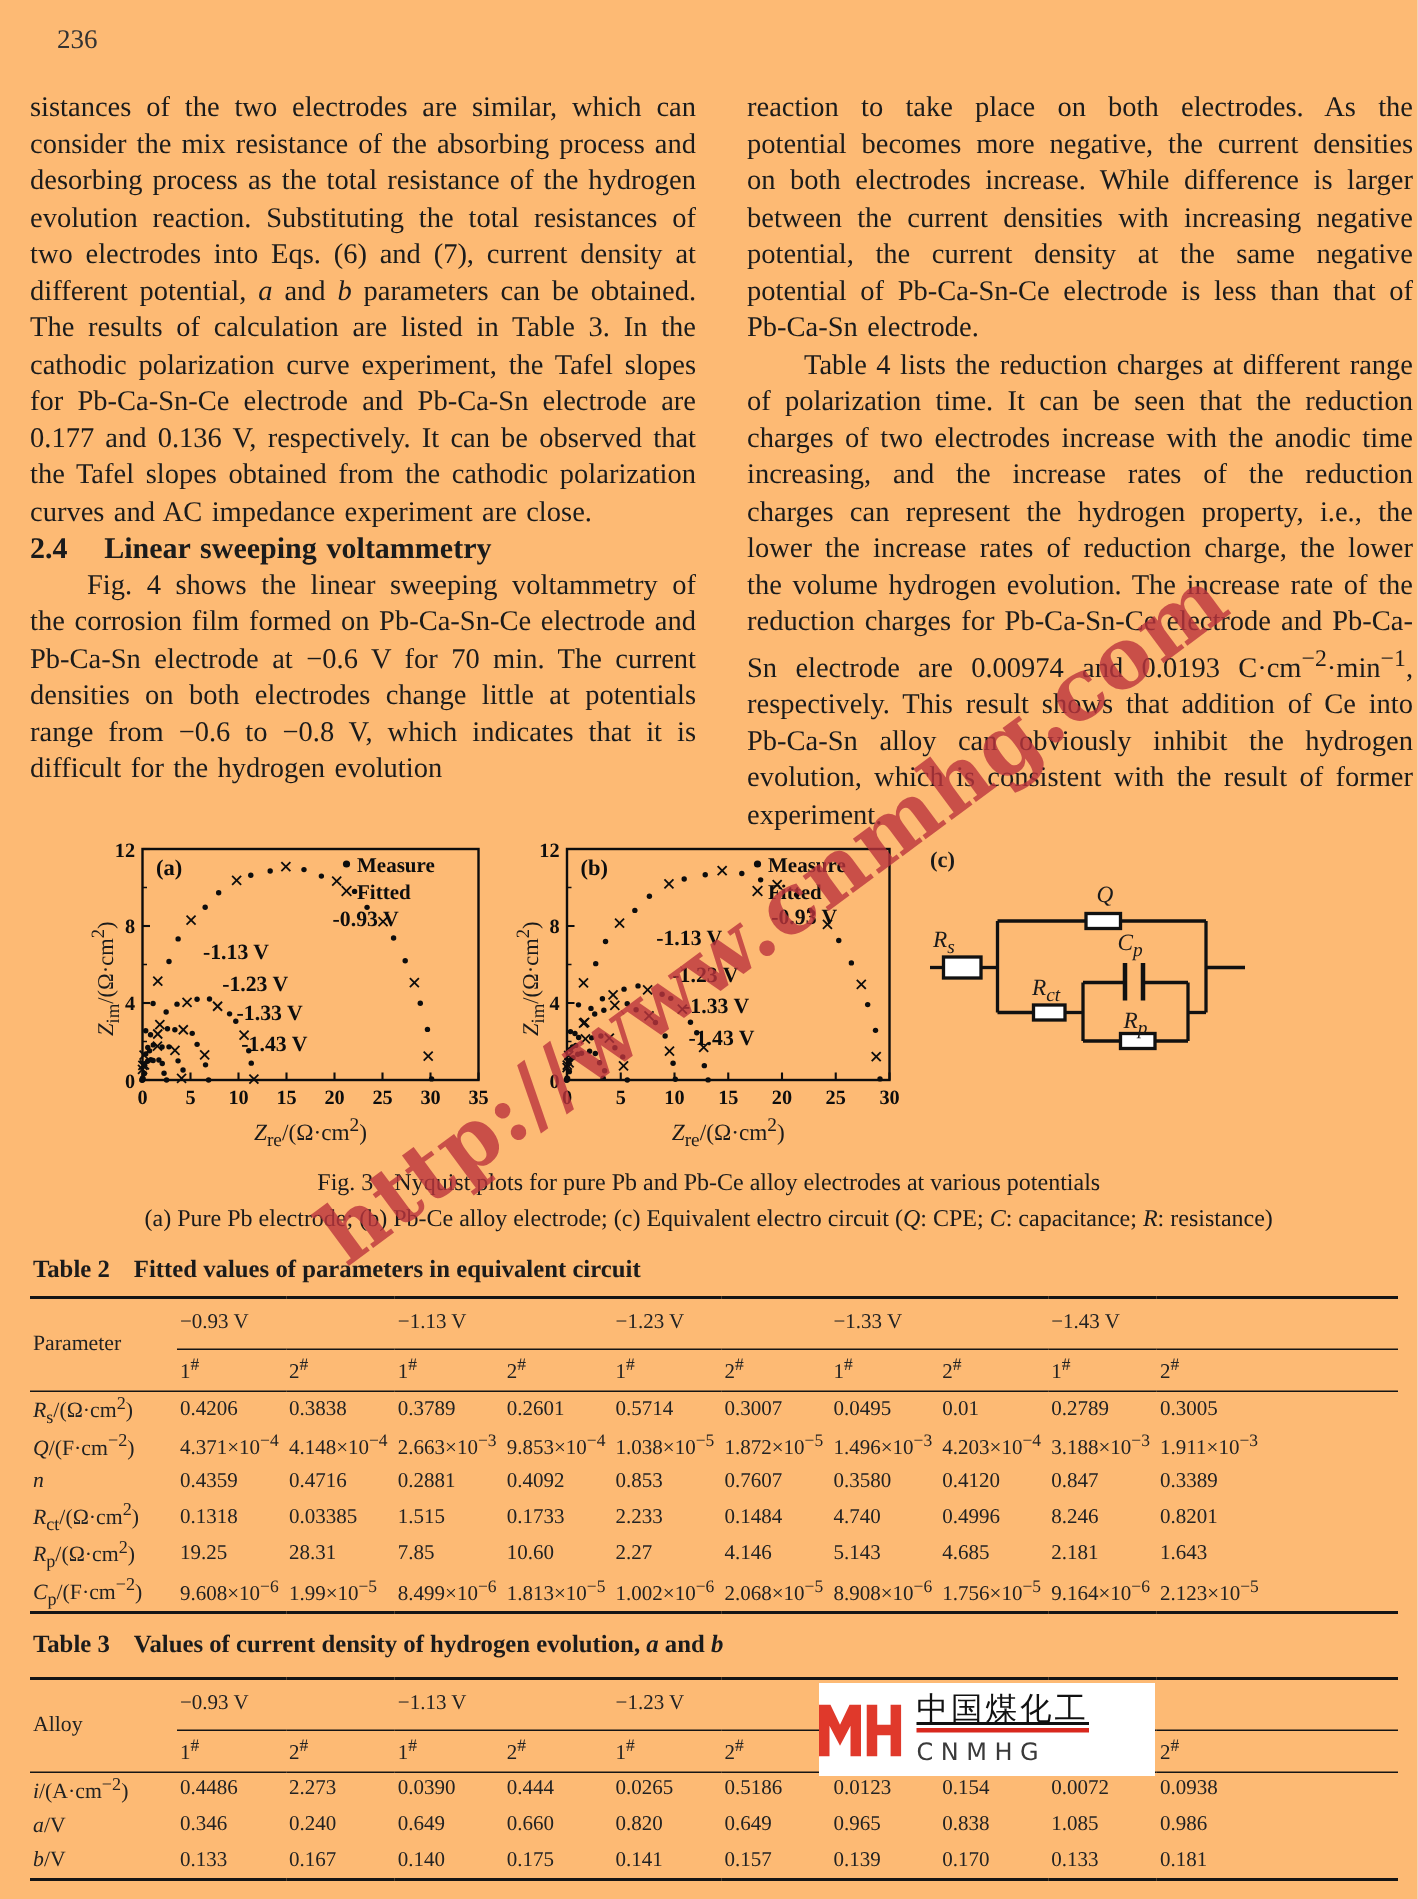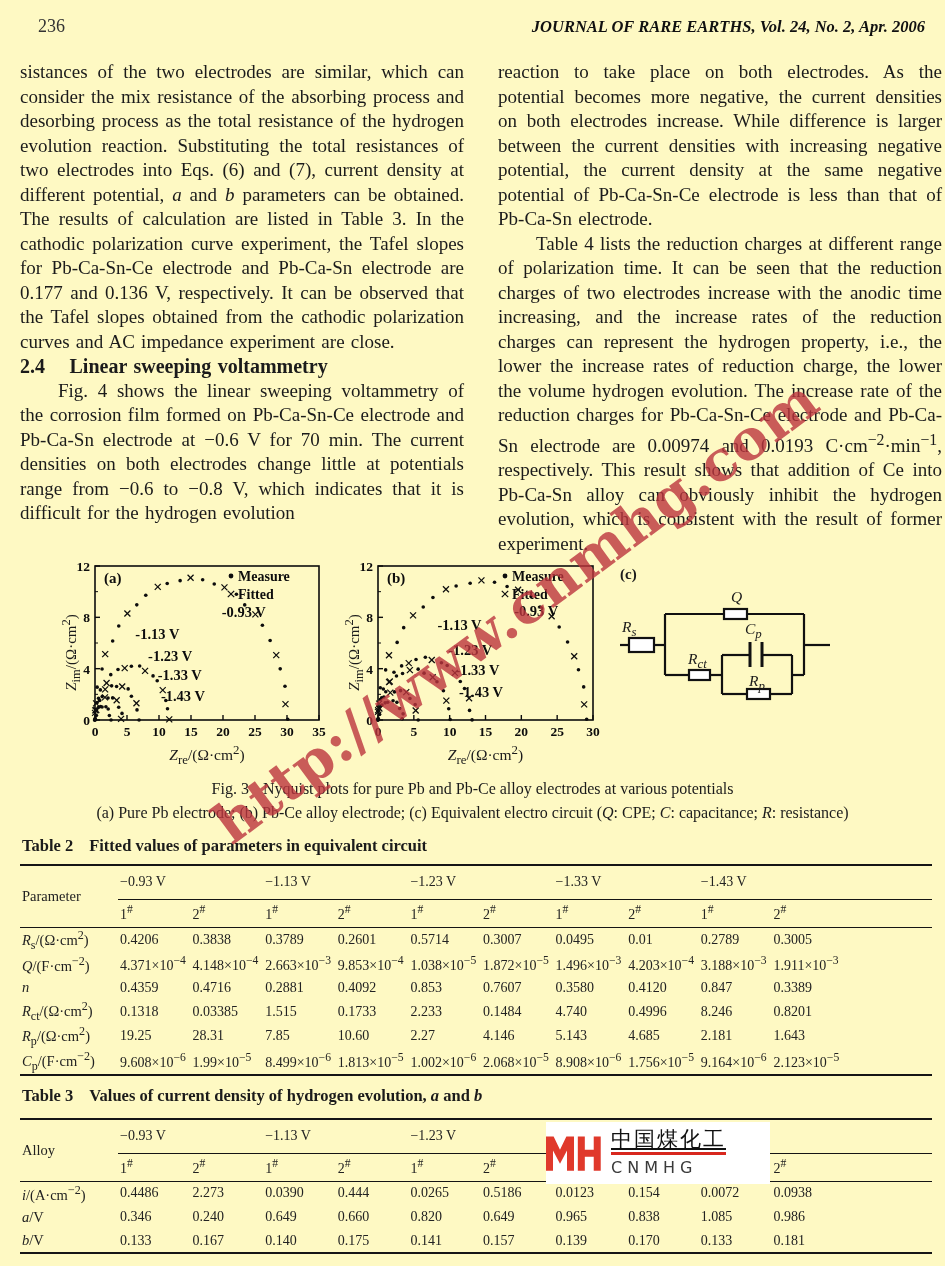--- a/index.html
+++ b/index.html
@@ -1,16 +1,16 @@
 <!DOCTYPE html>
 <html><head>
 <meta charset="utf-8">
 <style>
   html,body{margin:0;padding:0;background:#e8e8e8;}
-  #page{position:relative;width:945px;height:1266px;background:#fef9c3;overflow:hidden;
+  #page{position:relative;width:945px;height:1266px;background:#fdba74;overflow:hidden;
         font-family:"Liberation Serif","DejaVu Serif",serif;color:#1b1b1b;}
   
   .hdr{position:absolute;top:16px;left:38px;right:20px;display:flex;justify-content:space-between;align-items:baseline;}
   .pagenum{font-size:18px;color:#333;}
   .journal{font-size:16.5px;font-weight:bold;font-style:italic;color:#111;}
   
   .col{position:absolute;top:60px;width:444px;text-align:justify;font-size:19px;line-height:24.5px;word-spacing:1.5px;}
   #col-left{left:20px;}
   #col-right{left:498px;}
   .col p{margin:0;}
@@ -66,21 +66,20 @@
      text-align:center;font-family:"DejaVu Serif",serif;font-weight:bold;font-size:56px;letter-spacing:1px;
      color:rgba(187,53,61,0.80);transform:rotate(-36.5deg);z-index:40;pointer-events:none;white-space:nowrap;}
 </style>
 </head>
 <body>
 
 <div id="page">
 
   <div class="hdr">
     <span class="pagenum">236</span>
-    <span class="journal">JOURNAL OF RARE EARTHS, Vol. 24, No. 2, Apr. 2006</span>
   </div>
 
   <div class="col" id="col-left">
     <p>sistances of the two electrodes are similar, which can consider the mix resistance of the absorbing process and desorbing process as the total resistance of the hydrogen evolution reaction. Substituting the total resistances of two electrodes into Eqs. (6) and (7), current density at different potential, <i>a</i> and <i>b</i> parameters can be obtained. The results of calculation are listed in Table 3. In the cathodic polarization curve experiment, the Tafel slopes for Pb-Ca-Sn-Ce electrode and Pb-Ca-Sn electrode are 0.177 and 0.136 V, respectively. It can be observed that the Tafel slopes obtained from the cathodic polarization curves and AC impedance experiment are close.</p>
     <p class="sechead">
       <span class="num">2.4</span>
       <span>Linear sweeping voltammetry</span>
     </p>
     <p class="indent">Fig. 4 shows the linear sweeping voltammetry of the corrosion film formed on Pb-Ca-Sn-Ce electrode and Pb-Ca-Sn electrode at −0.6 V for 70 min. The current densities on both electrodes change little at potentials range from −0.6 to −0.8 V, which indicates that it is difficult for the hydrogen evolution</p>
   </div>

